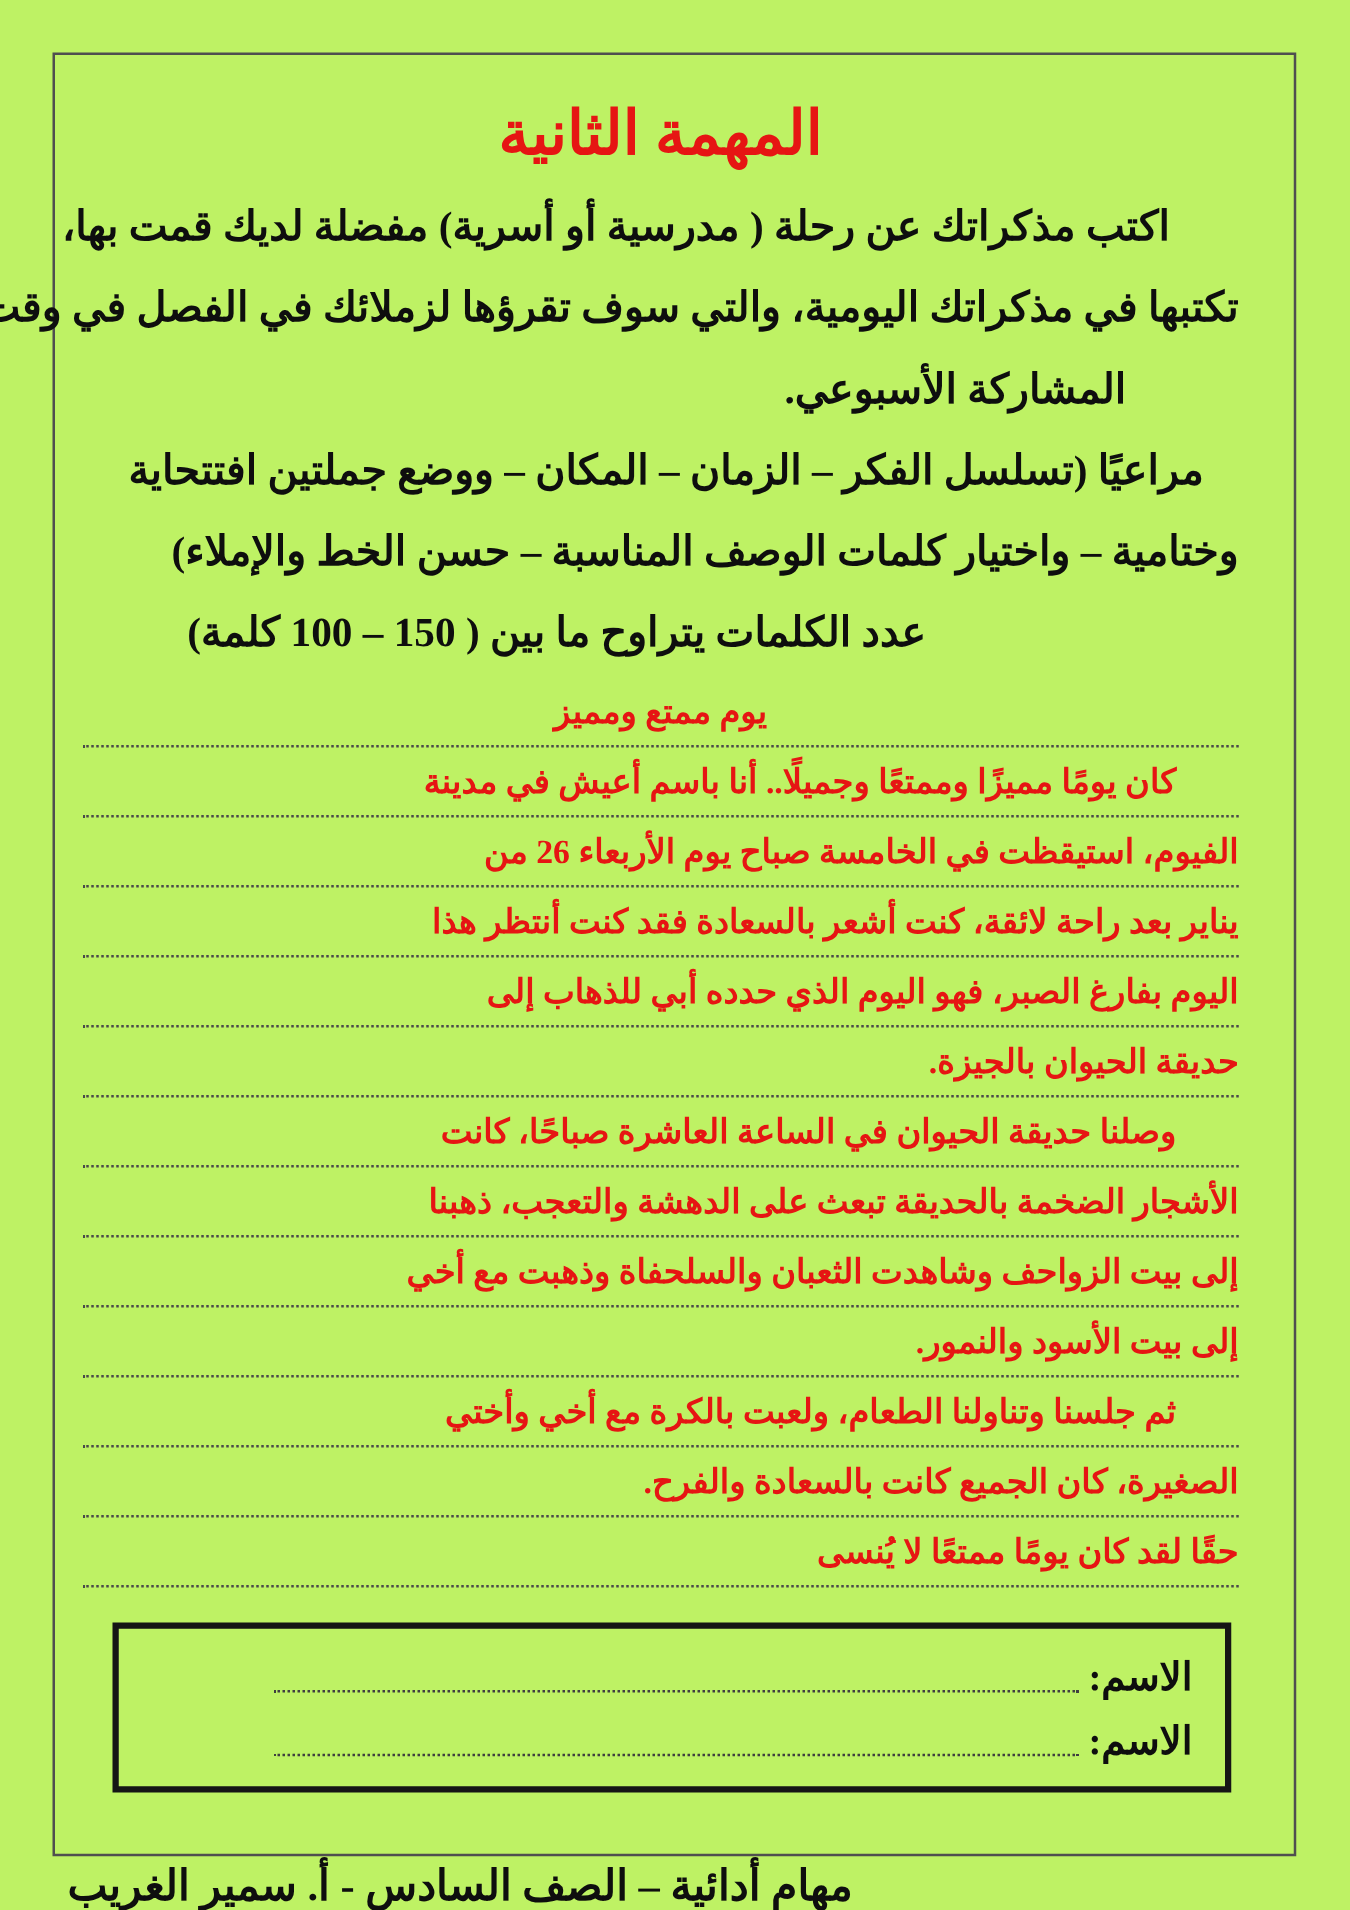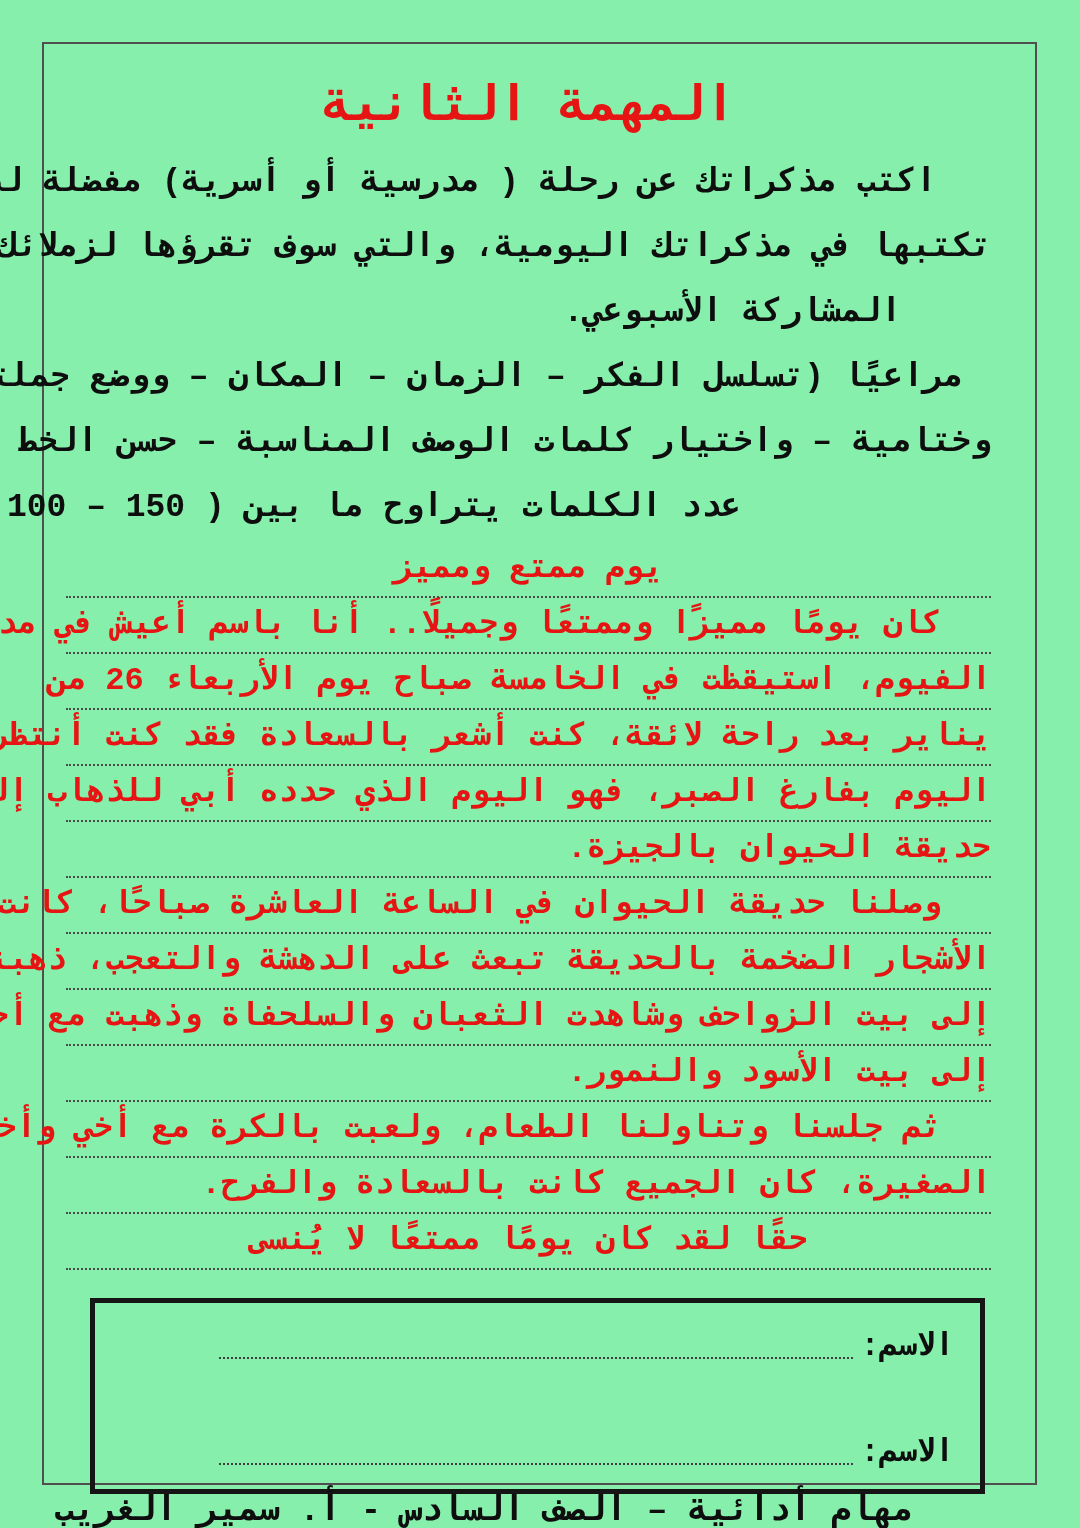--- a/index.html
+++ b/index.html
@@ -1,18 +1,18 @@
 <!DOCTYPE html>
 <html lang="ar"><head>
 <meta charset="utf-8">
 <style>
   html,body{margin:0;padding:0;background:#ffffff;}
   .page{
-    position:relative;width:1080px;height:1528px;background:#86efac;
-    font-family:Liberation Mono, monospace;overflow:hidden;
+    position:relative;width:1080px;height:1528px;background:#bef264;
+    font-family:Liberation Serif, serif;overflow:hidden;
   }
   .frame{
     position:absolute;left:42px;top:42px;width:995px;height:1443px;
     border:2px solid #4f4f4f;box-sizing:border-box;
     padding:0 44px 0 22px;direction:rtl;
   }
   .task-title{
     margin:24px 0 4px;text-align:center;
     font-size:49px;font-weight:bold;color:#e61513;line-height:78px;
   }
@@ -20,29 +20,29 @@
     font-size:33px;font-weight:bold;color:#0e0e0e;
     height:65px;line-height:65px;text-align:right;white-space:nowrap;
   }
   .i-ind-55{padding-right:55px;}
   .i-ind-90{padding-right:90px;}
   .i-ind-28{padding-right:28px;}
   .i-ind-250{padding-right:250px;}
   .essay{margin-top:2px;}
   .essay-line{
     box-sizing:border-box;height:56px;line-height:54px;
-    font-size:32px;font-weight:bold;color:#e61513;
+    font-size:27px;font-weight:bold;color:#e61513;
     text-align:right;white-space:nowrap;
     border-bottom:2px dotted #4a4a4a;
   }
   .e-center{text-align:center;}
-  .e-left{text-align:center;}
+  .e-left{text-align:right;}
   .e-ind{padding-right:50px;}
   .info-box{
-    box-sizing:border-box;margin:28px 6px 16px 24px;height:196px;
+    box-sizing:border-box;margin:28px 6px 16px 24px;height:136px;
     border:5px solid #151515;padding:10px 26px 14px 28px;
     display:flex;flex-direction:column;justify-content:space-between;
   }
   .info-row{
     display:flex;align-items:flex-end;
     font-size:31px;font-weight:bold;color:#0e0e0e;height:56px;
   }
   .info-label{white-space:nowrap;line-height:44px;}
   .dots-fill{
     flex:1 1 auto;height:0;align-self:flex-end;

